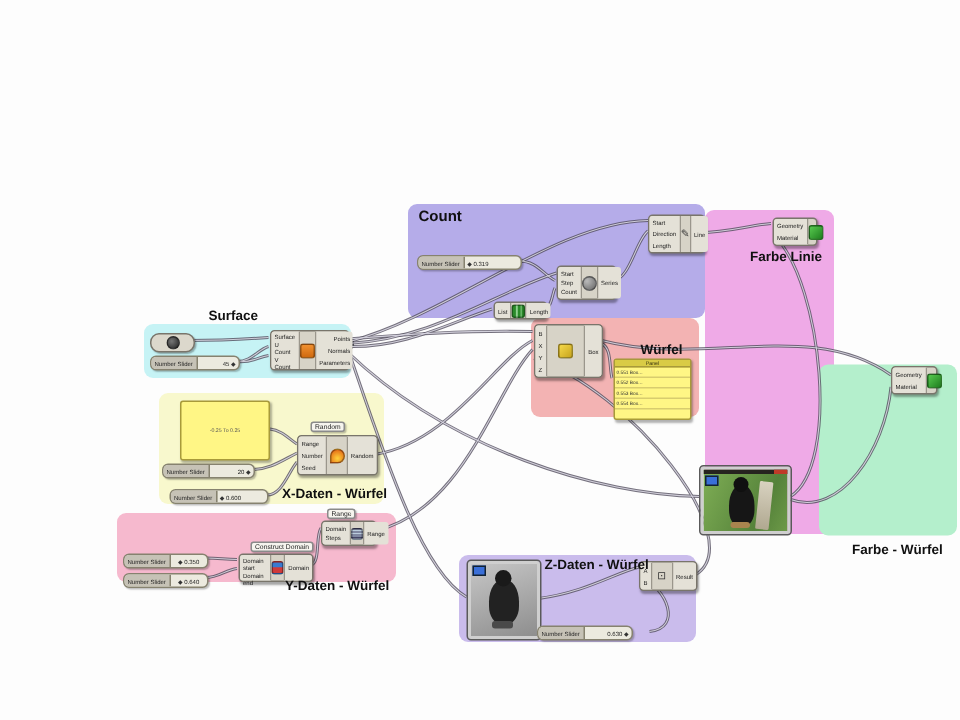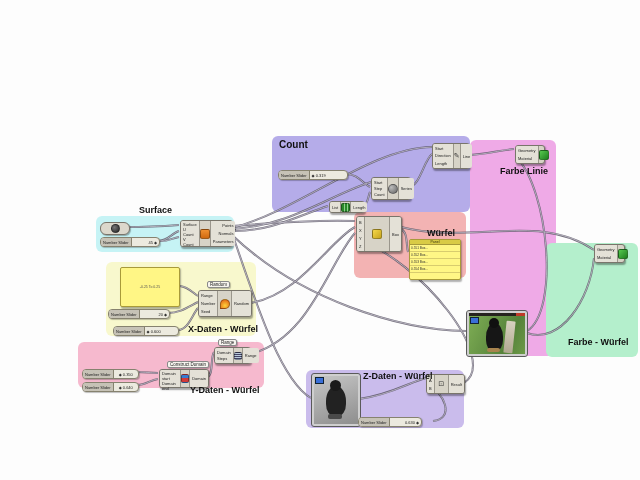--- a/index.html
+++ b/index.html
@@ -55,21 +55,21 @@
   <div class="grp" style="left:78px;top:342px;width:186px;height:46px;background:#f6b9ce;"></div>
   <div class="grp" style="left:306px;top:370px;width:158px;height:58px;background:#cabcec;"></div>
 
   <div class="grp-label" style="left:279px;top:139px;font-size:10px;">Count</div>
   <div class="grp-label" style="left:500px;top:166px;font-size:9px;">Farbe Linie</div>
   <div class="grp-label" style="left:139px;top:205px;font-size:9px;">Surface</div>
   <div class="grp-label" style="left:427px;top:212px;font-size:9px;margin-top:16px;">Würfel</div>
   <div class="grp-label" style="left:188px;top:324px;font-size:9px;">X-Daten - Würfel</div>
   <div class="grp-label" style="left:190px;top:385px;font-size:9px;">Y-Daten - Würfel</div>
   <div class="grp-label" style="left:363px;top:371px;font-size:9px;">Z-Daten - Würfel</div>
-  <div class="grp-label" style="left:568px;top:337px;font-size:9px;">Farbe - Würfel</div>
+  <div class="grp-label" style="left:568px;top:361px;font-size:9px;">Farbe - Würfel</div>
 
   <svg id="wires" width="640" height="480">
     <path class="wire" d="M126,227 C150,227 165,226 179,225"></path>
     <path class="wire" d="M158,241 C168,241 172,233 179,231"></path>
     <path class="wire" d="M158,241 C168,242 172,238 179,237"></path>
     <path class="wire" d="M232,228 C300,210 370,148 432,147"></path>
     <path class="wire" d="M232,229 C290,226 330,195 371,182"></path>
     <path class="wire" d="M232,231 C270,232 300,215 328,206"></path>
     <path class="wire" d="M232,226 C280,222 320,220 355,221"></path>
     <path class="wire" d="M232,233 C255,300 280,380 311,398"></path>

